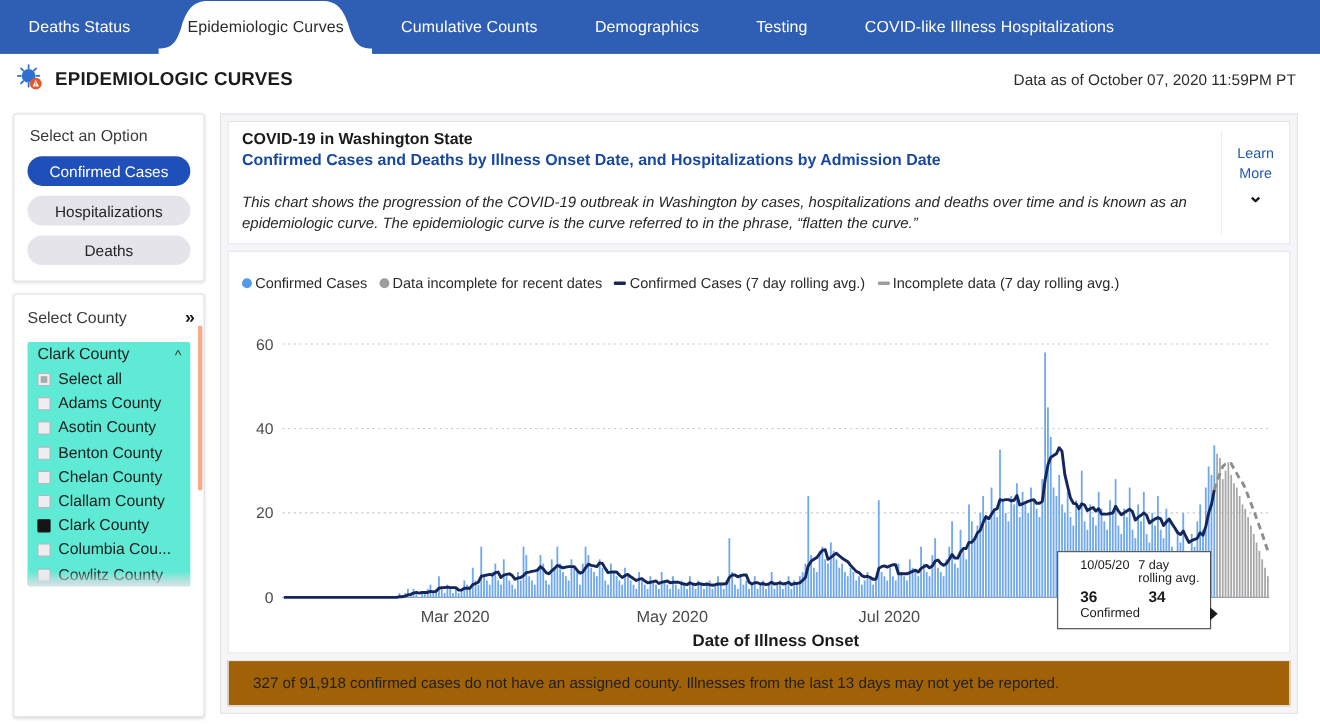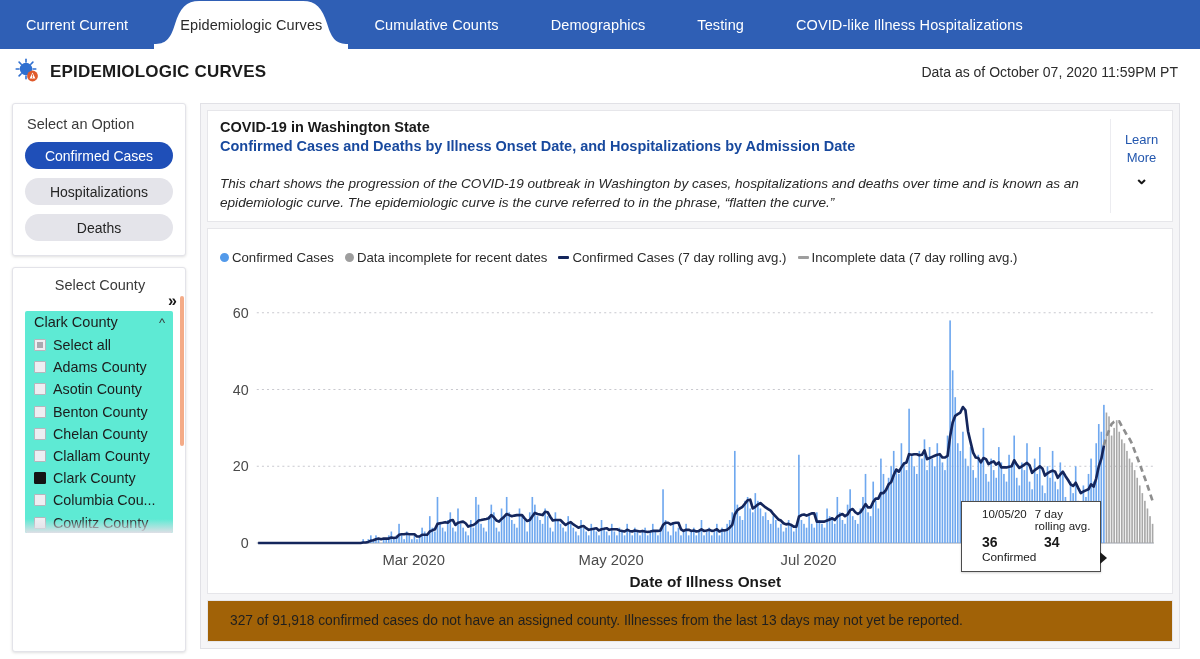--- a/index.html
+++ b/index.html
@@ -126,21 +126,20 @@
     padding: 9px 0 0 0;
     height: 385px;
     position: relative;
     overflow: hidden;
   }
   .county-head {
     display: flex;
     align-items: center;
     padding: 0 10px 0 12px;
     height: 26px;
-    flex-direction: column;
   }
   .county-head .lbl {
     font-size: 14.5px;
     color: #3a3a3a;
   }
   .chev-right {
     margin-left: auto;
     font-size: 16px;
     font-weight: bold;
     color: #151515;
@@ -322,21 +321,21 @@
     padding: 12px 14px 13px 22px;
     font-size: 13.8px;
     color: #1f1f1f;
   }
 </style>
 </head>
 <body>
 
 <div class="tabbar">
   <div class="tab">
-    <span class="tab-label">Current Current</span>
+    <span class="tab-label">Deaths Status</span>
   </div>
   <div class="tab active">
     <span class="tabshape">
       <svg viewBox="0 0 240 49" preserveAspectRatio="none">
         <path d="M0,49 L0,44 C14,44 20,40 26,24 C32,8 40,1 56,1 L184,1 C200,1 208,8 214,24 C220,40 226,44 240,44 L240,49 Z" fill="#ffffff"></path>
       </svg>
     </span>
     <span class="tab-label">Epidemiologic Curves</span>
   </div>
   <div class="tab">

